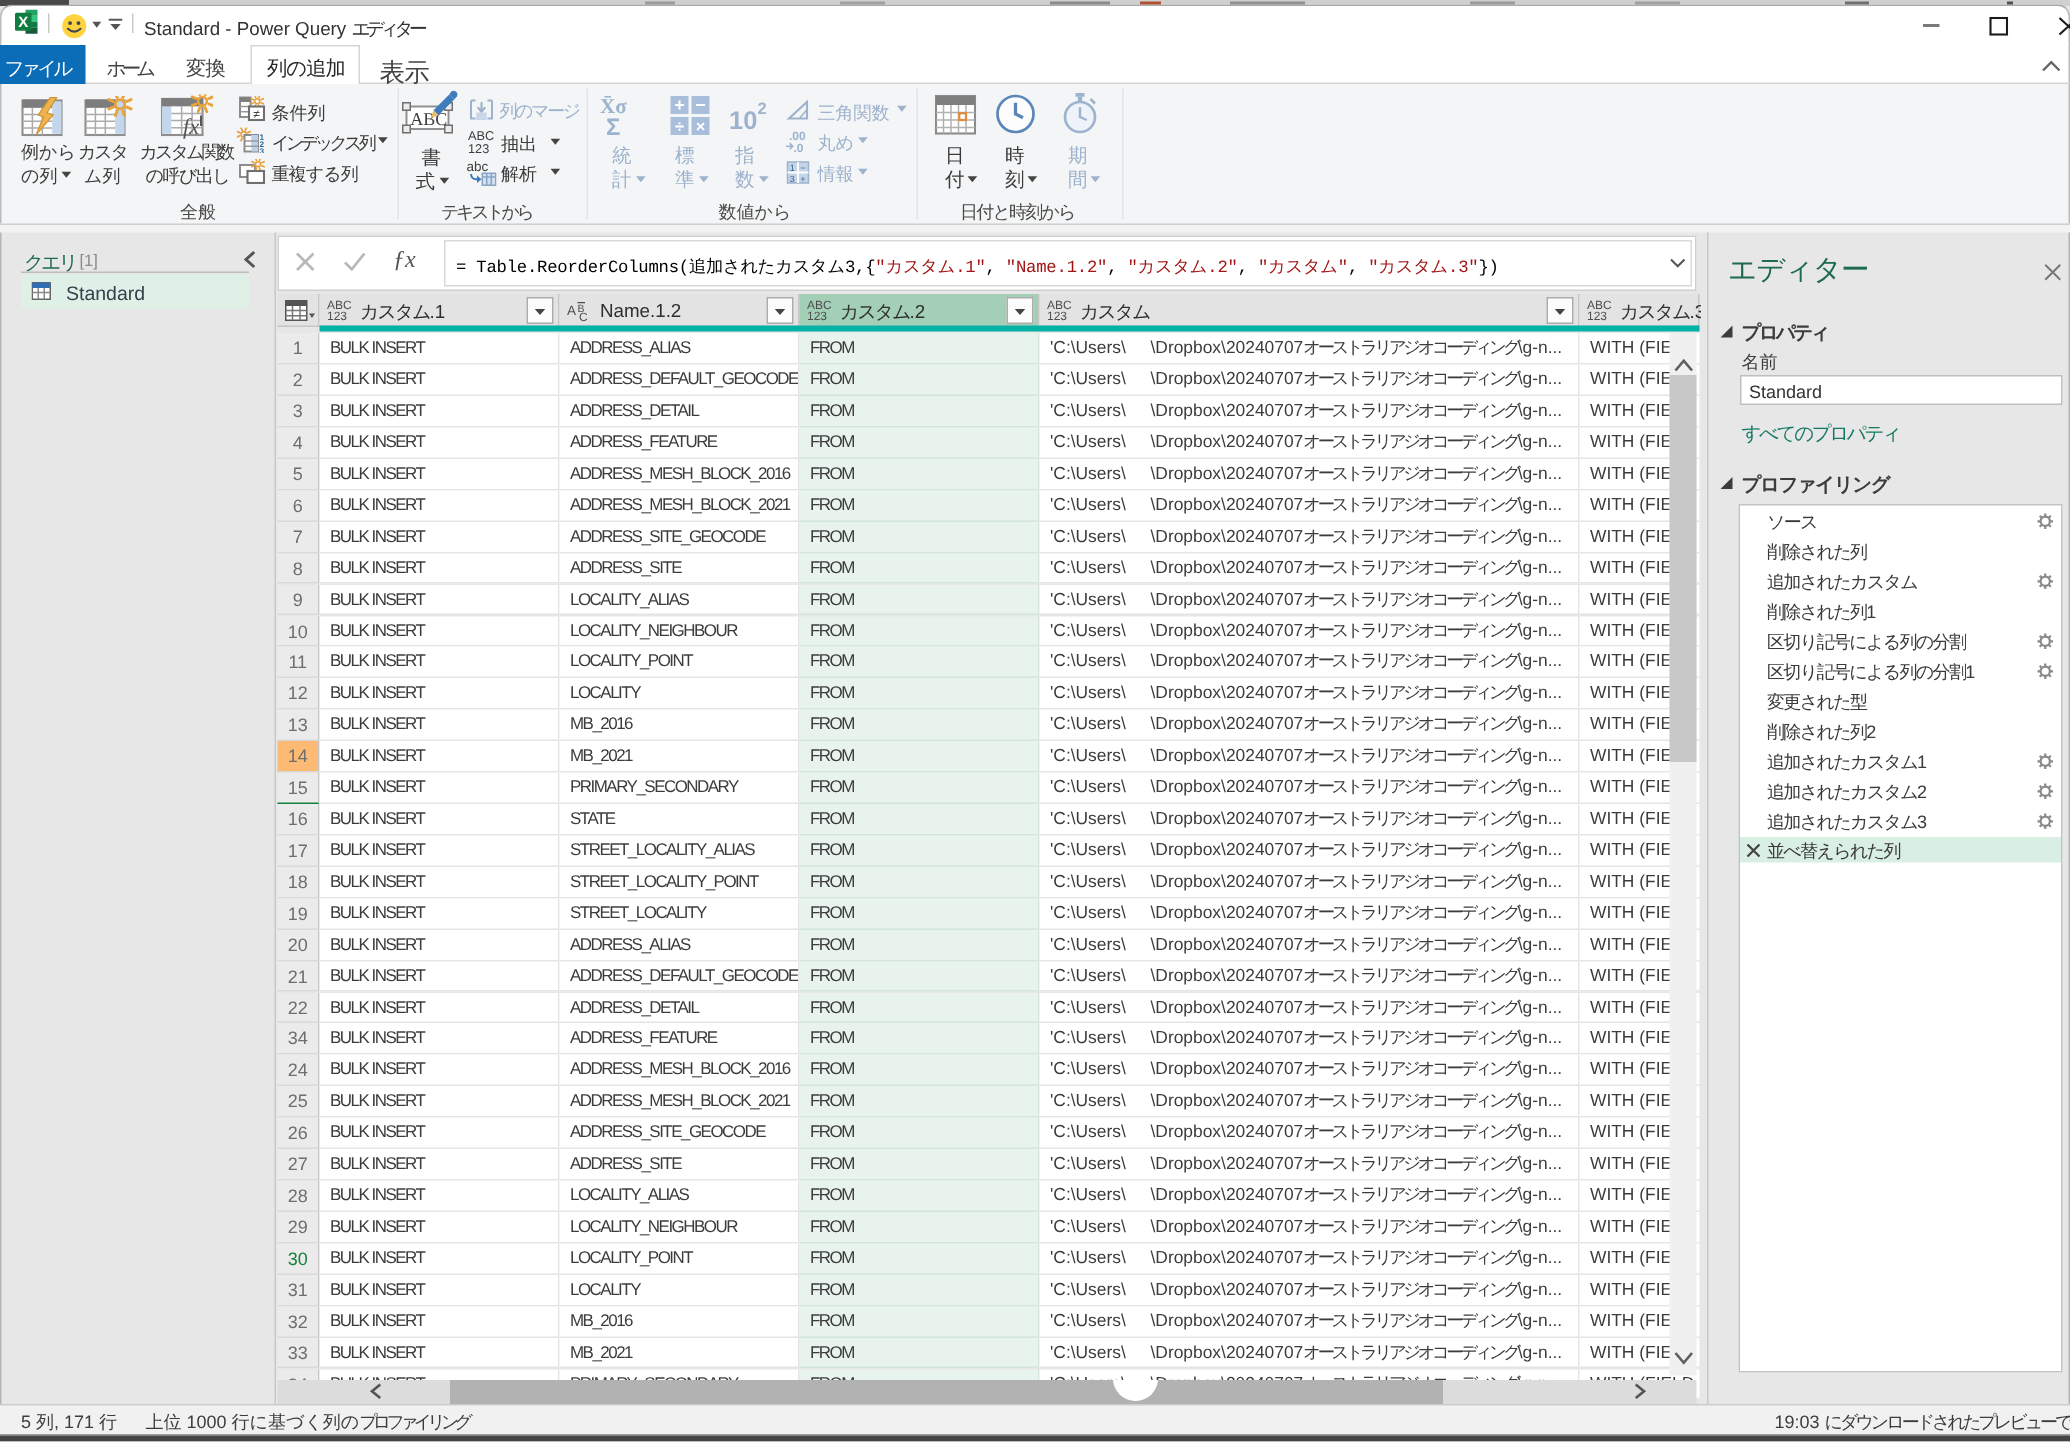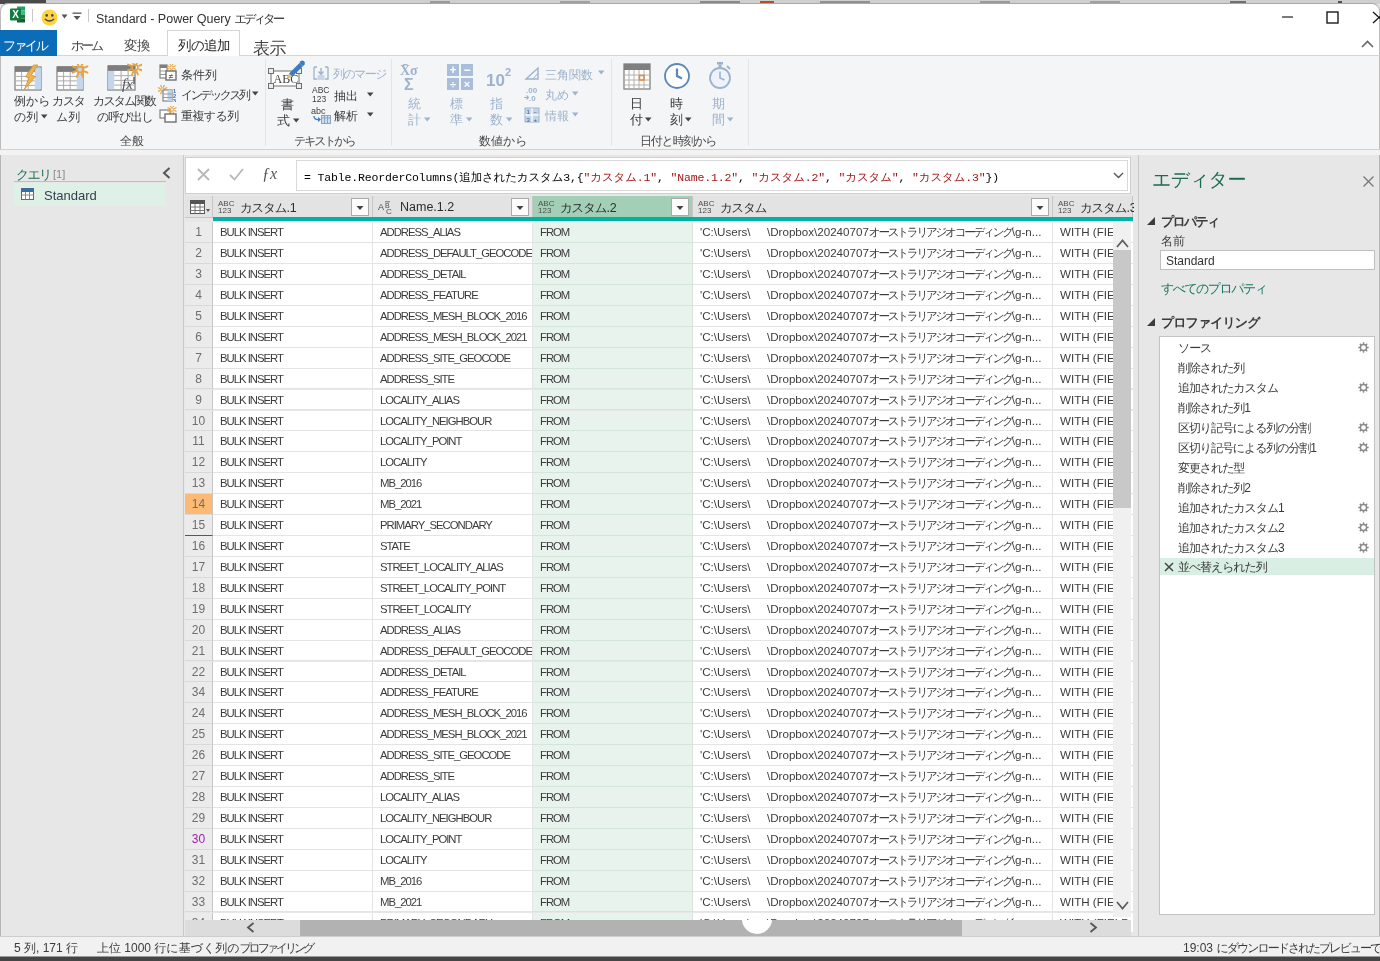--- a/index.html
+++ b/index.html
@@ -637,21 +637,21 @@
   </div>
 <div class="abs" style="left:185px;top:808.0px;width:948px;height:21px">
     <div style="position:absolute;left:0;top:0;width:28px;height:20.9px;background:#ebebeb;border-right:1px solid #c6c6c6;border-bottom:1px solid #d9d9d9;color:#6e6e6e;font-size:12px;text-align:center;line-height:20px">29</div>
     <div style="position:absolute;left:28px;top:0;width:160px;height:20.9px;background:#fff;border-right:1px solid #e4e4e4;border-bottom:1px solid #e4e4e4;color:#3c3c3c;font-size:11.3px;letter-spacing:-1.0px;line-height:20px;padding-left:7px;overflow:hidden;white-space:nowrap">BULK INSERT</div>
     <div style="position:absolute;left:188px;top:0;width:160px;height:20.9px;background:#fff;border-right:1px solid #e4e4e4;border-bottom:1px solid #e4e4e4;color:#3c3c3c;font-size:11.3px;letter-spacing:-1.0px;line-height:20px;padding-left:7px;overflow:hidden;white-space:nowrap">LOCALITY_NEIGHBOUR</div>
     <div style="position:absolute;left:348px;top:0;width:160px;height:20.9px;background:#e7f3ec;border-right:1px solid #d4e6da;border-bottom:1px solid #d4e6da;color:#3c3c3c;font-size:11.3px;letter-spacing:-1.0px;line-height:20px;padding-left:7px;overflow:hidden;white-space:nowrap">FROM</div>
     <div style="position:absolute;left:508px;top:0;width:360px;height:20.9px;background:#fff;border-right:1px solid #e4e4e4;border-bottom:1px solid #e4e4e4;color:#3c3c3c;font-size:11.6px;line-height:20px;overflow:hidden;white-space:nowrap"><span style="padding-left:7px">'C:\Users\</span><span style="position:absolute;left:74px">\Dropbox\20240707<span style="letter-spacing:-2.3px">オーストラリアジオコーディング</span>\g-n...</span></div>
     <div style="position:absolute;left:868px;top:0;width:80px;height:20.9px;background:#fff;border-bottom:1px solid #e4e4e4;color:#3c3c3c;font-size:11.6px;line-height:20px;padding-left:7px;overflow:hidden;white-space:nowrap">WITH (FIELD</div>
   </div>
 <div class="abs" style="left:185px;top:828.9px;width:948px;height:21px">
-    <div style="position:absolute;left:0;top:0;width:28px;height:20.9px;background:#ebebeb;border-right:1px solid #c6c6c6;border-bottom:1px solid #d9d9d9;color:#a21caf;font-size:12px;text-align:center;line-height:20px">30</div>
+    <div style="position:absolute;left:0;top:0;width:28px;height:20.9px;background:#ebebeb;border-right:1px solid #c6c6c6;border-bottom:1px solid #d9d9d9;color:#15803d;font-size:12px;text-align:center;line-height:20px">30</div>
     <div style="position:absolute;left:28px;top:0;width:160px;height:20.9px;background:#fff;border-right:1px solid #e4e4e4;border-bottom:1px solid #e4e4e4;color:#3c3c3c;font-size:11.3px;letter-spacing:-1.0px;line-height:20px;padding-left:7px;overflow:hidden;white-space:nowrap">BULK INSERT</div>
     <div style="position:absolute;left:188px;top:0;width:160px;height:20.9px;background:#fff;border-right:1px solid #e4e4e4;border-bottom:1px solid #e4e4e4;color:#3c3c3c;font-size:11.3px;letter-spacing:-1.0px;line-height:20px;padding-left:7px;overflow:hidden;white-space:nowrap">LOCALITY_POINT</div>
     <div style="position:absolute;left:348px;top:0;width:160px;height:20.9px;background:#e7f3ec;border-right:1px solid #d4e6da;border-bottom:1px solid #d4e6da;color:#3c3c3c;font-size:11.3px;letter-spacing:-1.0px;line-height:20px;padding-left:7px;overflow:hidden;white-space:nowrap">FROM</div>
     <div style="position:absolute;left:508px;top:0;width:360px;height:20.9px;background:#fff;border-right:1px solid #e4e4e4;border-bottom:1px solid #e4e4e4;color:#3c3c3c;font-size:11.6px;line-height:20px;overflow:hidden;white-space:nowrap"><span style="padding-left:7px">'C:\Users\</span><span style="position:absolute;left:74px">\Dropbox\20240707<span style="letter-spacing:-2.3px">オーストラリアジオコーディング</span>\g-n...</span></div>
     <div style="position:absolute;left:868px;top:0;width:80px;height:20.9px;background:#fff;border-bottom:1px solid #e4e4e4;color:#3c3c3c;font-size:11.6px;line-height:20px;padding-left:7px;overflow:hidden;white-space:nowrap">WITH (FIELD</div>
   </div>
 <div class="abs" style="left:185px;top:849.8px;width:948px;height:21px">
     <div style="position:absolute;left:0;top:0;width:28px;height:20.9px;background:#ebebeb;border-right:1px solid #c6c6c6;border-bottom:1px solid #d9d9d9;color:#6e6e6e;font-size:12px;text-align:center;line-height:20px">31</div>
     <div style="position:absolute;left:28px;top:0;width:160px;height:20.9px;background:#fff;border-right:1px solid #e4e4e4;border-bottom:1px solid #e4e4e4;color:#3c3c3c;font-size:11.3px;letter-spacing:-1.0px;line-height:20px;padding-left:7px;overflow:hidden;white-space:nowrap">BULK INSERT</div>
     <div style="position:absolute;left:188px;top:0;width:160px;height:20.9px;background:#fff;border-right:1px solid #e4e4e4;border-bottom:1px solid #e4e4e4;color:#3c3c3c;font-size:11.3px;letter-spacing:-1.0px;line-height:20px;padding-left:7px;overflow:hidden;white-space:nowrap">LOCALITY</div>

